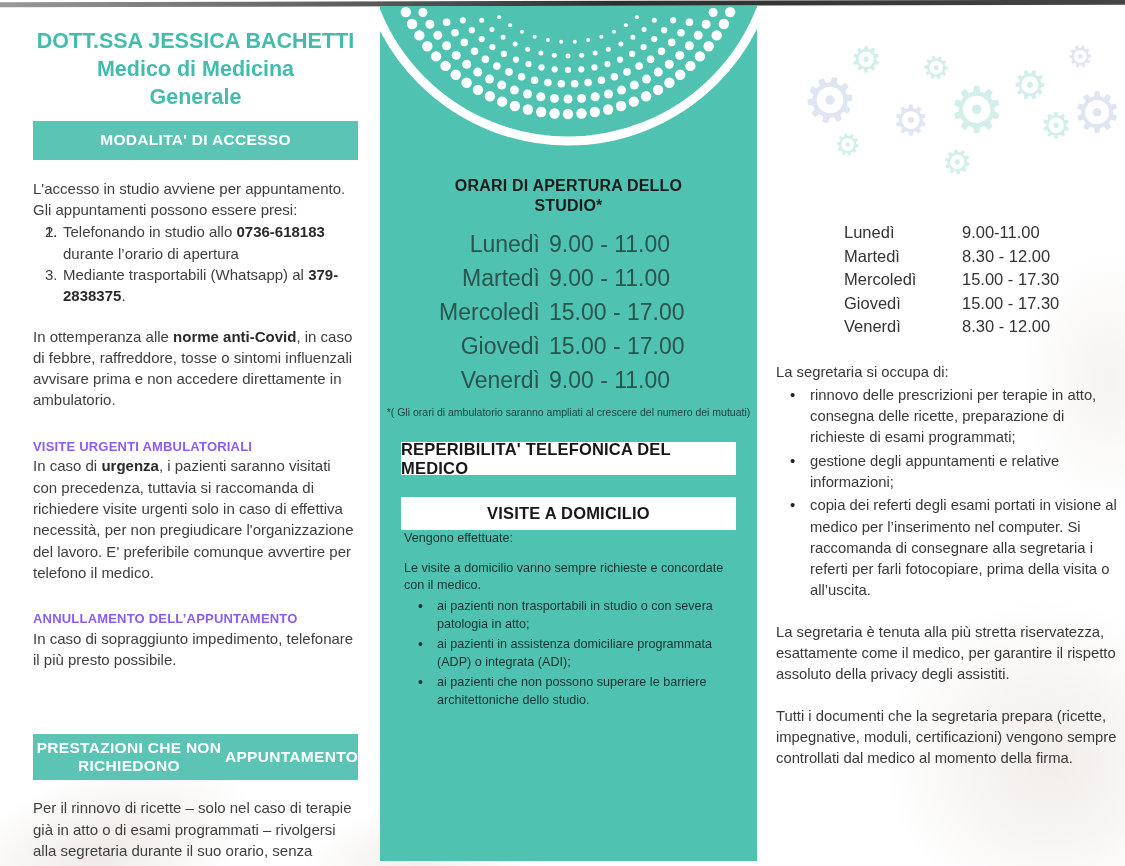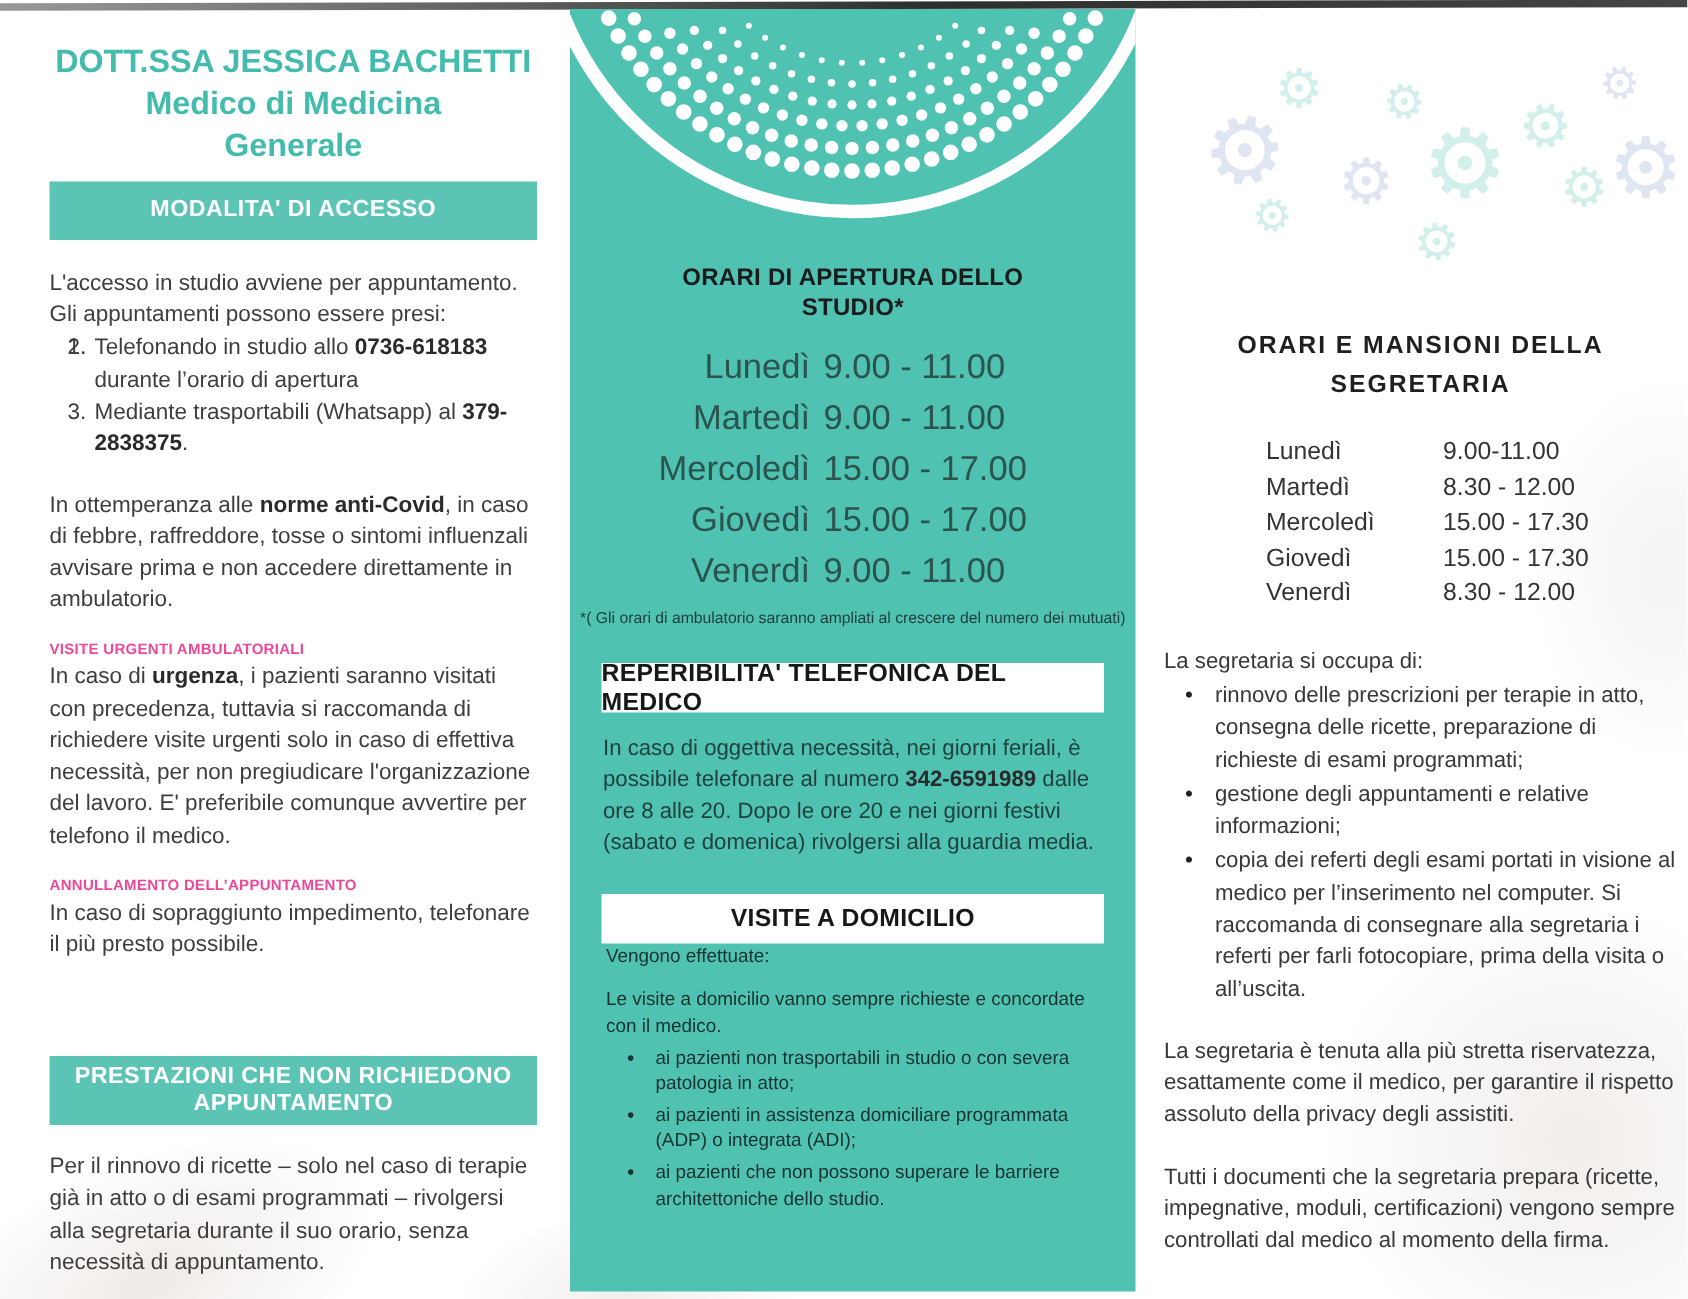--- a/index.html
+++ b/index.html
@@ -24,28 +24,28 @@
     background:radial-gradient(closest-side,rgba(216,205,198,.35),rgba(216,205,198,0));}
 
   
   .col-left{position:absolute;left:33px;top:0;width:325px;}
   .brochure-title{margin-top:28px;text-align:center;color:#43bcad;
     font-size:21.5px;font-weight:bold;line-height:1.3;}
   .teal-banner{background:#5bc4b5;color:#ffffff;font-weight:bold;
     text-align:center;font-size:15.5px;letter-spacing:.3px;line-height:1.2;
     display:flex;align-items:center;justify-content:center;}
   .banner-access{margin-top:9px;height:39px;}
-  .banner-prestazioni{margin-top:64px;height:46px;flex-direction:column;}
+  .banner-prestazioni{margin-top:64px;height:46px;flex-direction:row;}
   .lp{font-size:15px;line-height:1.42;color:#3e3e3e;margin:0;}
   .p-access{margin-top:18px;}
   .num-list{margin-top:1px;margin-left:12px;}
   .num-item{position:relative;padding-left:18px;font-size:15px;line-height:1.42;}
   .num{position:absolute;left:0;top:0;}
   .p-covid{margin-top:19px;}
-  .sec-head{margin-top:16px;font-size:10px;font-weight:bold;color:#ec4899;
+  .sec-head{margin-top:27px;font-size:13px;font-weight:bold;color:#8b5cf6;
     letter-spacing:.2px;line-height:1.35;}
   .p-prestazioni{margin-top:17px;}
   b{color:#2a2a2a;}
 
   
   .col-center{position:absolute;left:380px;top:6px;width:377px;height:855px;
     background:#4fc2b2;}
   .dots-svg{position:absolute;left:0;top:0;}
   .c-heading{margin-top:170px;text-align:center;font-size:16px;font-weight:bold;
     color:#1b1b1b;line-height:1.25;letter-spacing:.2px;padding:0 30px;}
@@ -297,21 +297,20 @@
         <span class="c-time">9.00 - 11.00</span>
       </div>
     </div>
 
     <div class="c-footnote">*( Gli orari di ambulatorio saranno ampliati al crescere del numero dei mutuati)</div>
 
     <div class="white-banner wb1">
       <span>REPERIBILITA' TELEFONICA DEL MEDICO</span>
     </div>
 
-    <p class="cp"><span>In caso di oggettiva necessità, nei giorni feriali, è possibile telefonare al numero </span><b>342-6591989</b><span> dalle ore 8 alle 20. Dopo le ore 20 e nei giorni festivi (sabato e domenica) rivolgersi alla guardia media.</span></p>
 
     <div class="white-banner wb2">
       <span>VISITE A DOMICILIO</span>
     </div>
 
     <p class="cps" style="margin-top:0;">Vengono effettuate:</p>
     <p class="cps">Le visite a domicilio vanno sempre richieste e concordate con il medico.</p>
 
     <div class="c-bullets">
       <div class="c-bullet">
@@ -337,24 +336,20 @@
       <span class="gear g-blue" style="left:120px;top:70px;font-size:42px;">⚙</span>
       <span class="gear g-cyan" style="left:150px;top:22px;font-size:32px;transform:rotate(-15deg);">⚙</span>
       <span class="gear g-cyan" style="left:176px;top:48px;font-size:64px;">⚙</span>
       <span class="gear g-cyan" style="left:240px;top:35px;font-size:40px;transform:rotate(18deg);">⚙</span>
       <span class="gear g-cyan" style="left:268px;top:78px;font-size:36px;">⚙</span>
       <span class="gear g-blue" style="left:295px;top:12px;font-size:30px;transform:rotate(-20deg);">⚙</span>
       <span class="gear g-blue" style="left:300px;top:55px;font-size:56px;">⚙</span>
       <span class="gear g-cyan" style="left:170px;top:115px;font-size:34px;transform:rotate(30deg);">⚙</span>
     </div>
 
-    <div class="r-heading">
-      <div>ORARI E MANSIONI DELLA</div>
-      <div>SEGRETARIA</div>
-    </div>
 
     <div class="r-schedule">
       <div class="r-row">
         <span>Lunedì</span>
         <span>9.00-11.00</span>
       </div>
       <div class="r-row">
         <span>Martedì</span>
         <span>8.30 - 12.00</span>
       </div>

